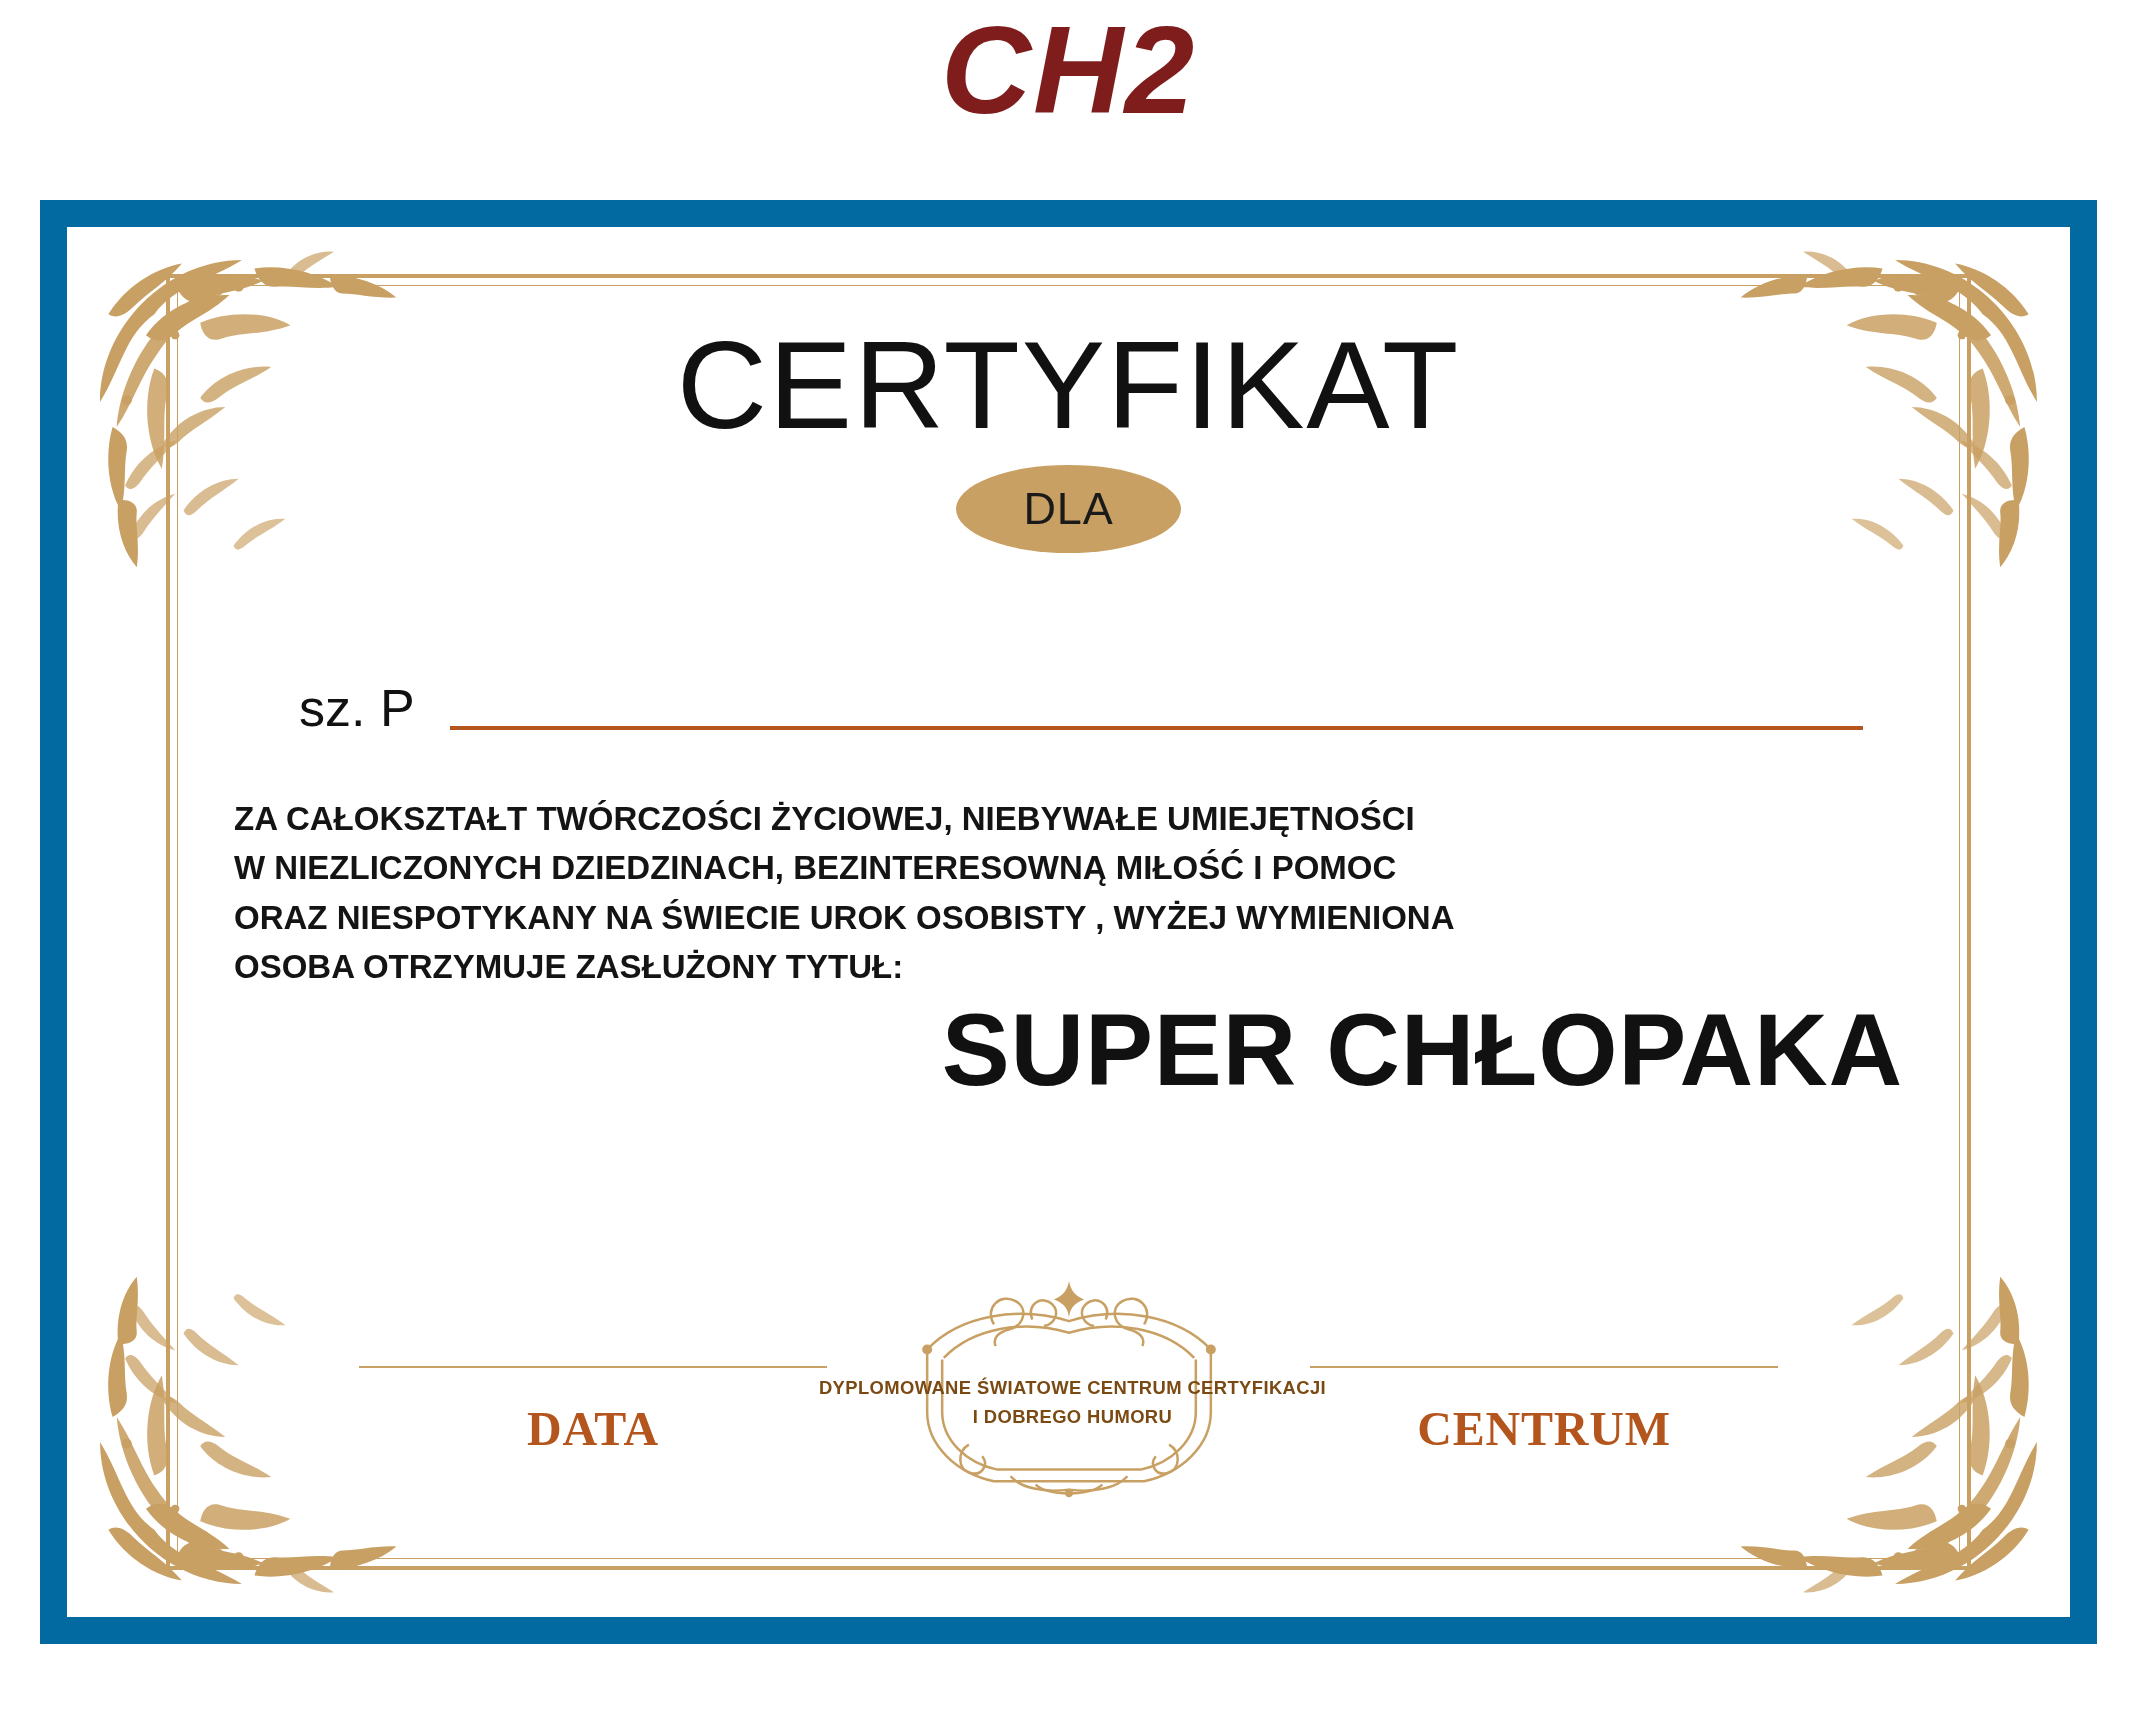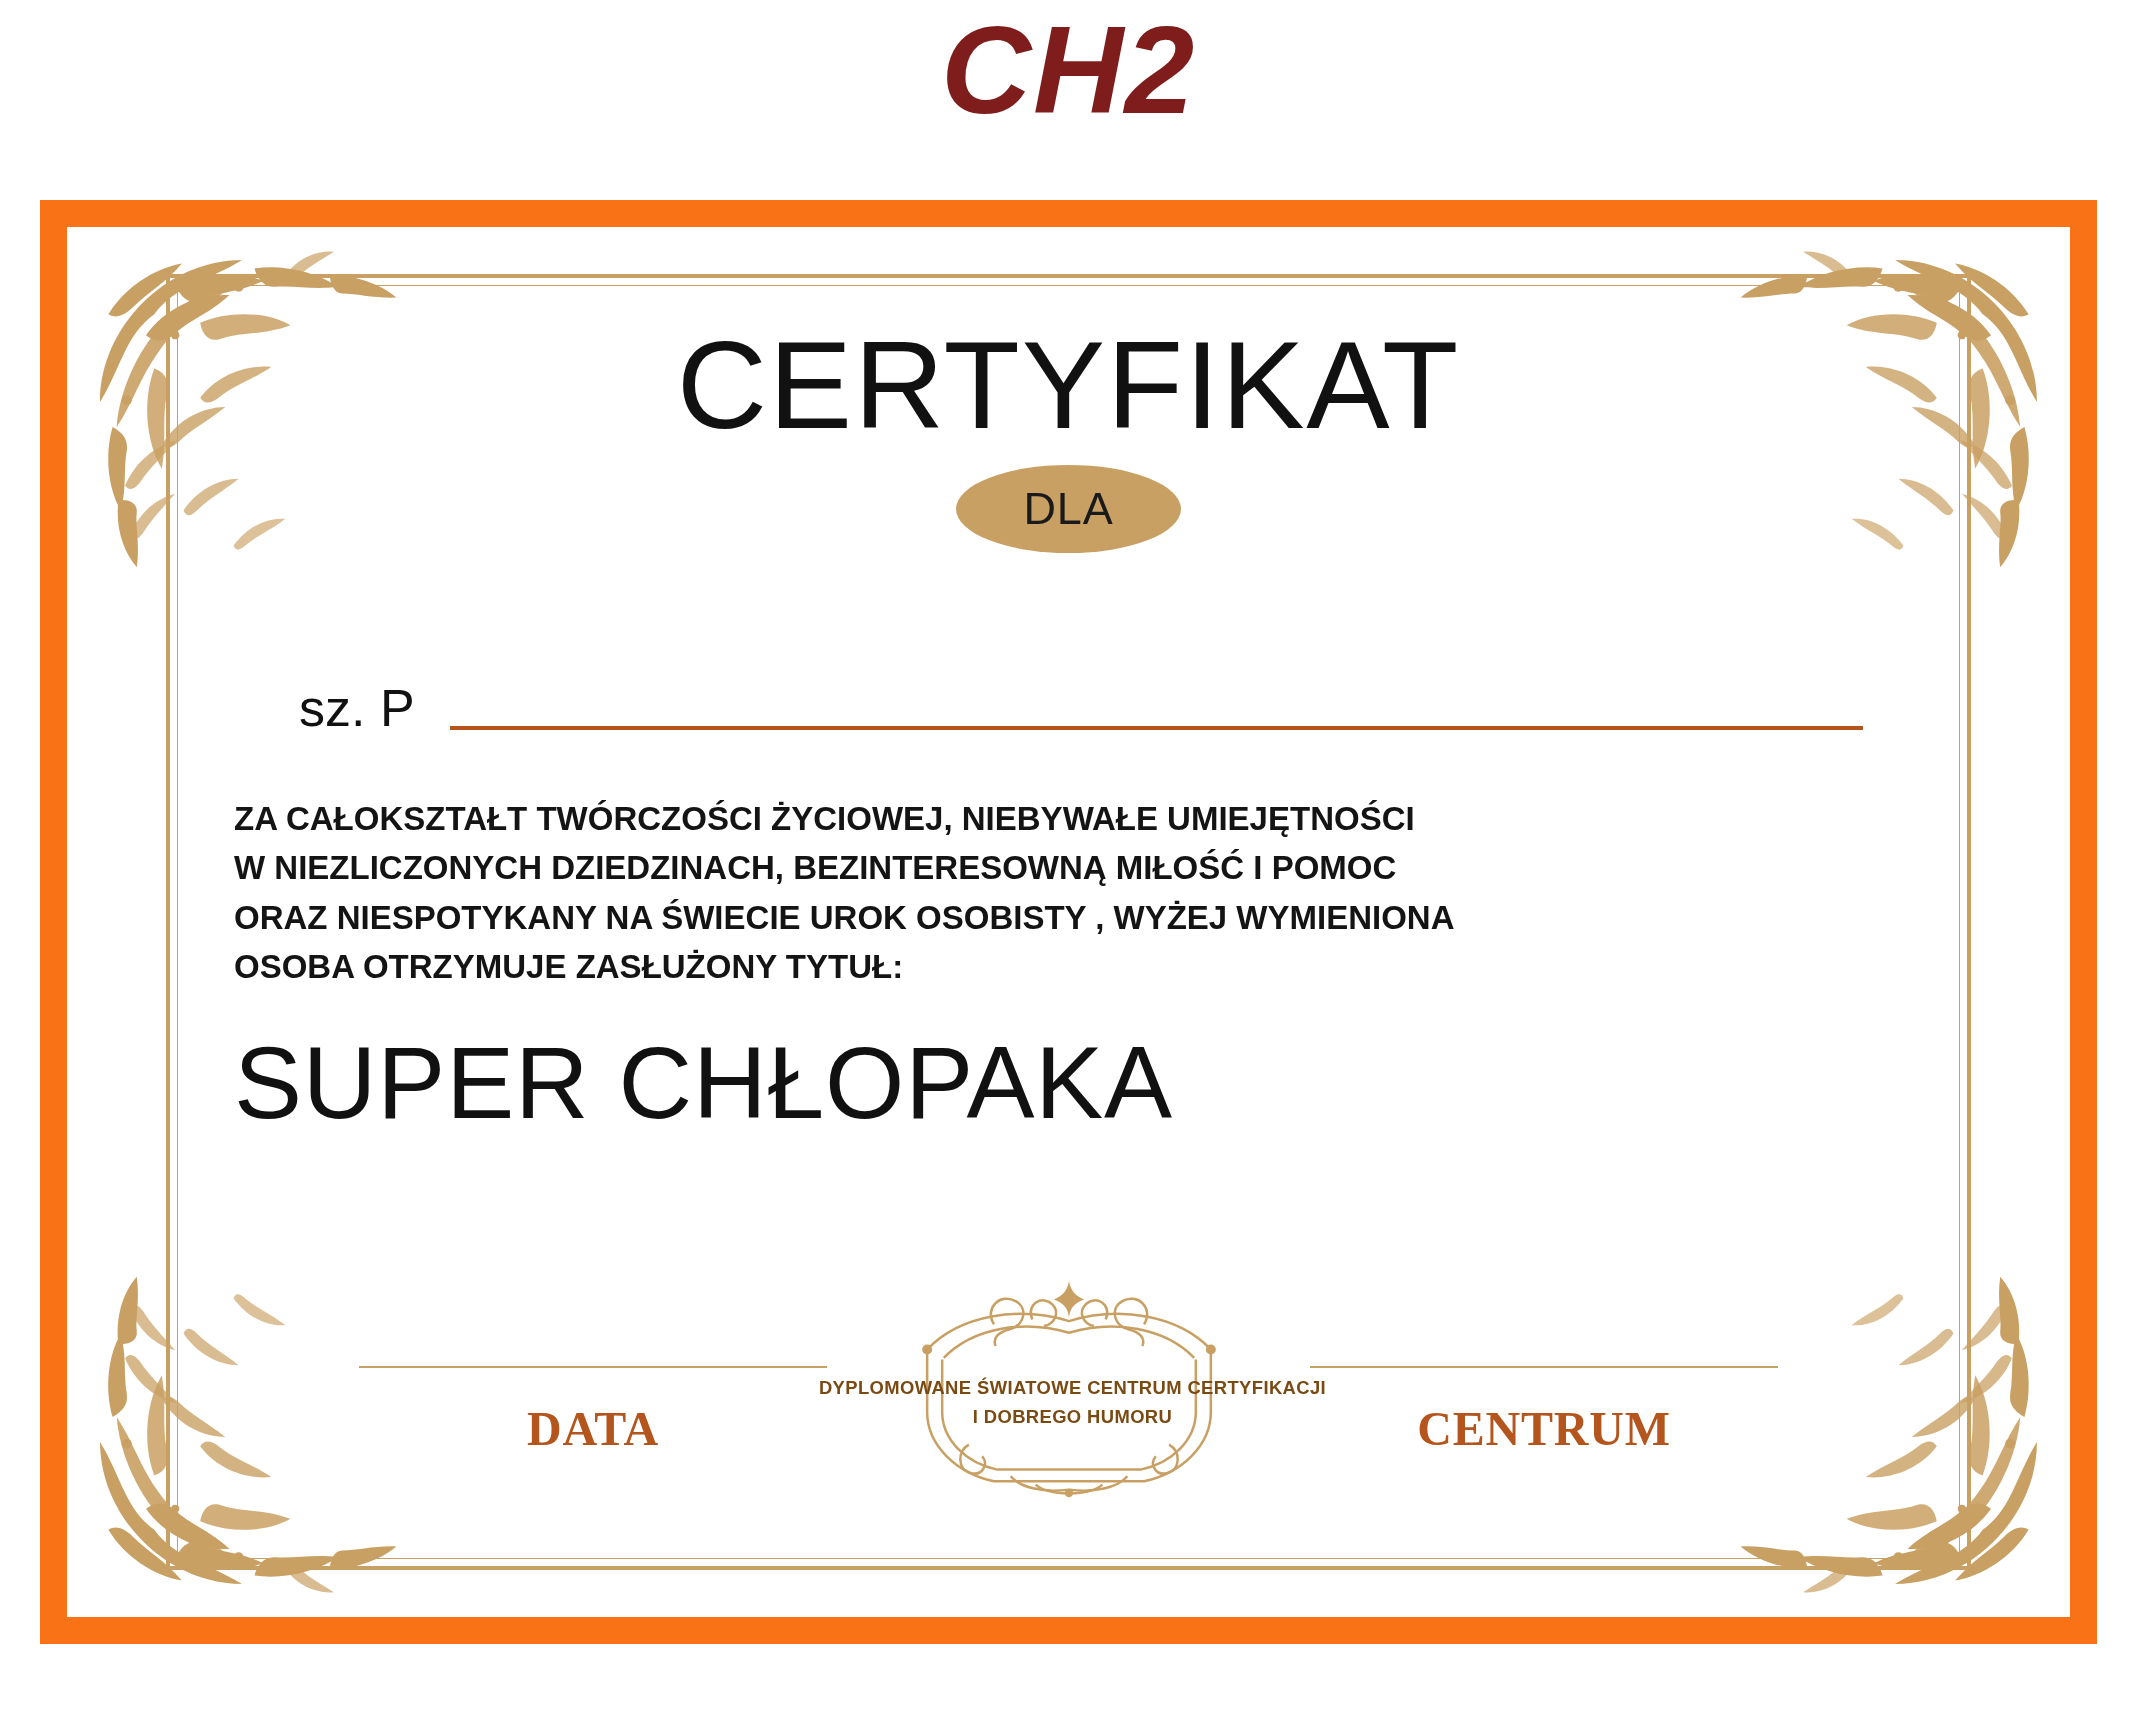--- a/index.html
+++ b/index.html
@@ -32,21 +32,21 @@
     user-select: none;
   }
 
   
   .cert-outer {
     position: absolute;
     left: 40px;
     top: 200px;
     width: 2057px;
     height: 1444px;
-    background: #f97316;
+    background: #0369a1;
     box-sizing: border-box;
     padding: 27px;
   }
   .cert-white {
     position: relative;
     width: 100%;
     height: 100%;
     background: #ffffff;
     box-sizing: border-box;
   }
@@ -152,25 +152,24 @@
     color: #141414;
     font-family: "Liberation Sans", sans-serif;
     font-weight: bold;
     font-size: 33px;
     line-height: 1.5;
     letter-spacing: 0px;
   }
   .body-text div { white-space: nowrap; }
 
   .award-title {
-    margin-top: 33px;
-    text-align: left;
+    text-align: right;
     font-family: "Liberation Sans", sans-serif;
     font-size: 102px;
-    font-weight: 400;
+    font-weight: 700;
     letter-spacing: 0.8px;
     color: #111;
   }
 
   
   .bottom {
     position: absolute;
     left: 0;
     right: 0;
     bottom: 33px;

